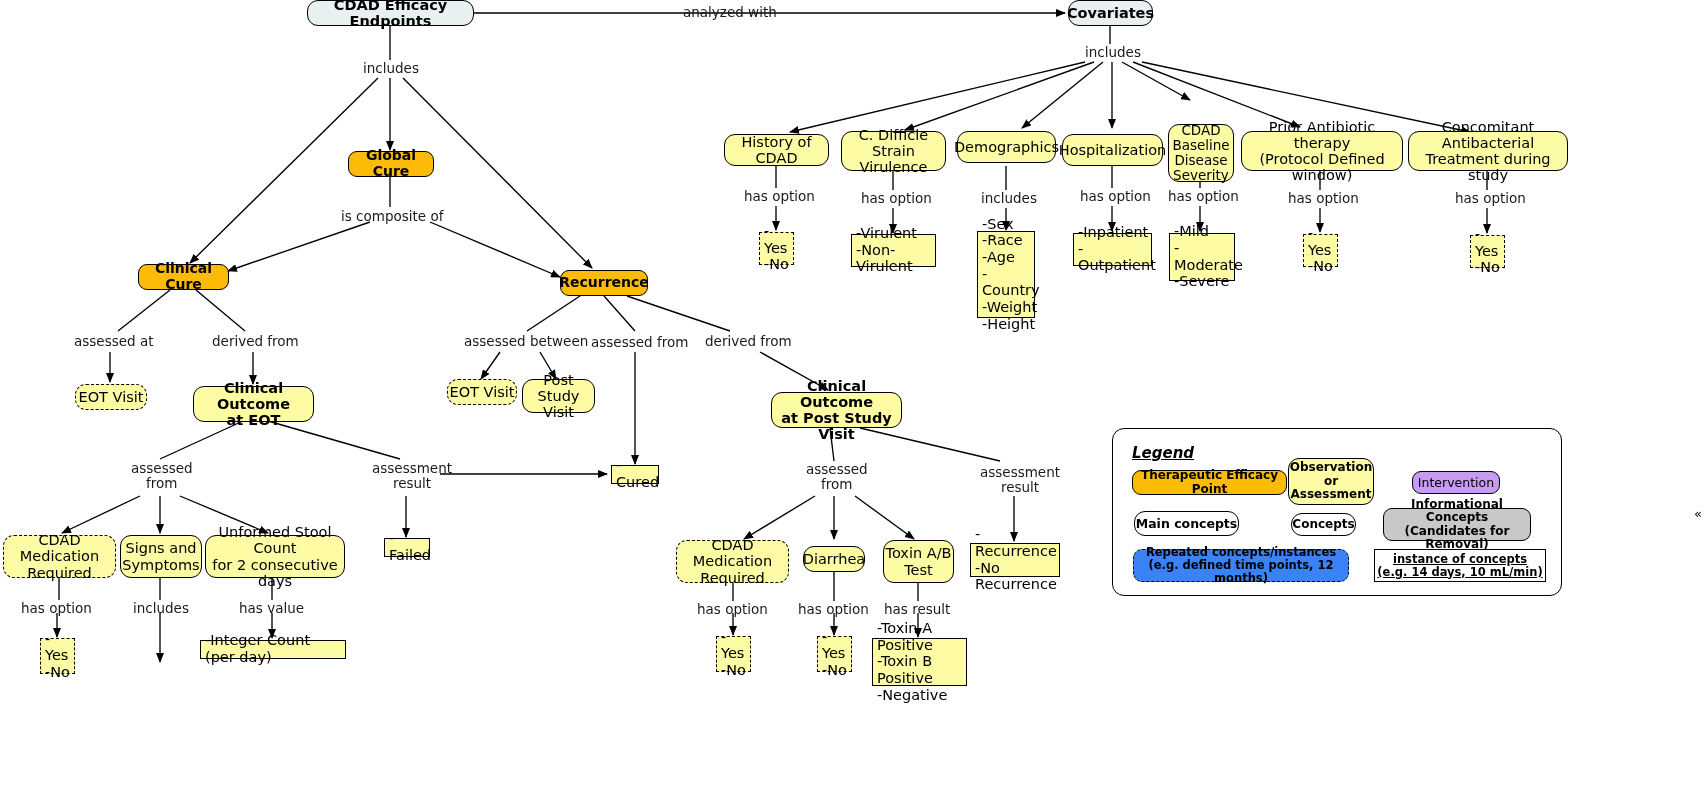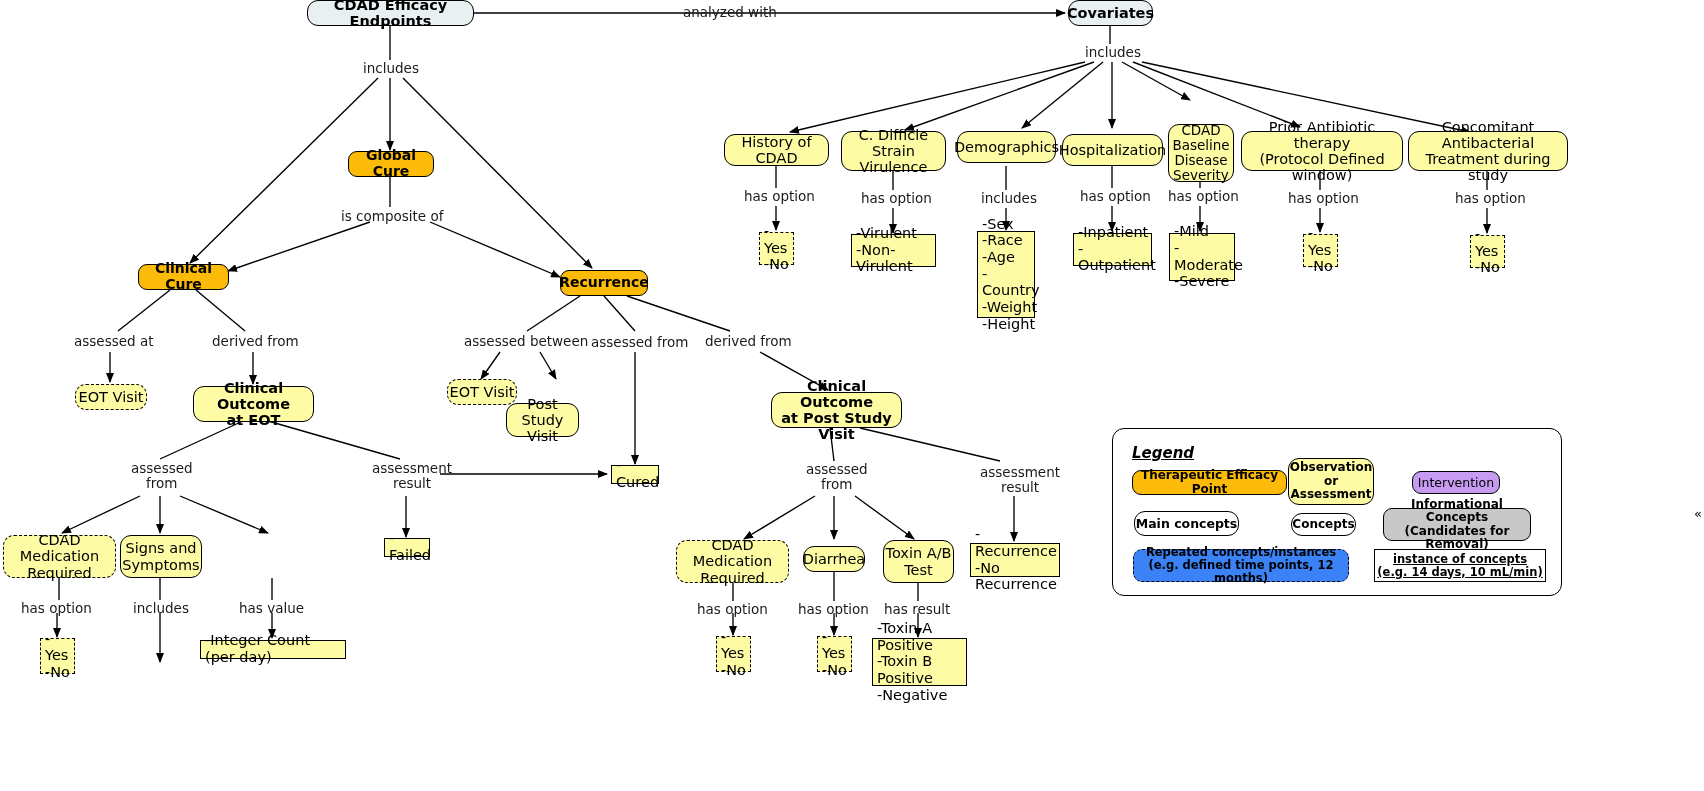--- a/index.html
+++ b/index.html
@@ -301,40 +301,44 @@
 
   <div class="node n-obs bold" style="left:193px; top:386px; width:121px; height:36px; white-space:pre-line;">
     <span>Clinical Outcome
 at EOT</span>
   </div>
 
   <div class="node n-rep" style="left:447px; top:379px; width:70px; height:26px;">
     <span>EOT Visit</span>
   </div>
 
-  <div class="node n-obs" style="left:506px; top:379px; width:73px; height:34px; white-space:pre-line;margin-top:24px;">
+  <div class="node n-obs" style="left:522px; top:379px; width:73px; height:34px; white-space:pre-line;">
     <span>Post Study
 Visit</span>
   </div>
 
   <div class="node n-obs bold" style="left:771px; top:392px; width:131px; height:36px; white-space:pre-line;">
     <span>Clinical Outcome
 at Post Study Visit</span>
   </div>
 
   <div class="node n-rep" style="left:3px; top:535px; width:113px; height:43px; white-space:pre-line;">
     <span>CDAD Medication
 Required</span>
   </div>
 
   <div class="node n-obs" style="left:120px; top:535px; width:82px; height:43px; white-space:pre-line;">
     <span>Signs and
 Symptoms</span>
   </div>
 
+  <div class="node n-obs" style="left:205px; top:535px; width:140px; height:43px; white-space:pre-line;">
+    <span>Unformed Stool Count
+for 2 consecutive days</span>
+  </div>
 
   <div class="node n-rep" style="left:676px; top:540px; width:113px; height:43px; white-space:pre-line;">
     <span>CDAD Medication
 Required</span>
   </div>
 
   <div class="node n-obs" style="left:803px; top:546px; width:62px; height:26px;">
     <span>Diarrhea</span>
   </div>
 

